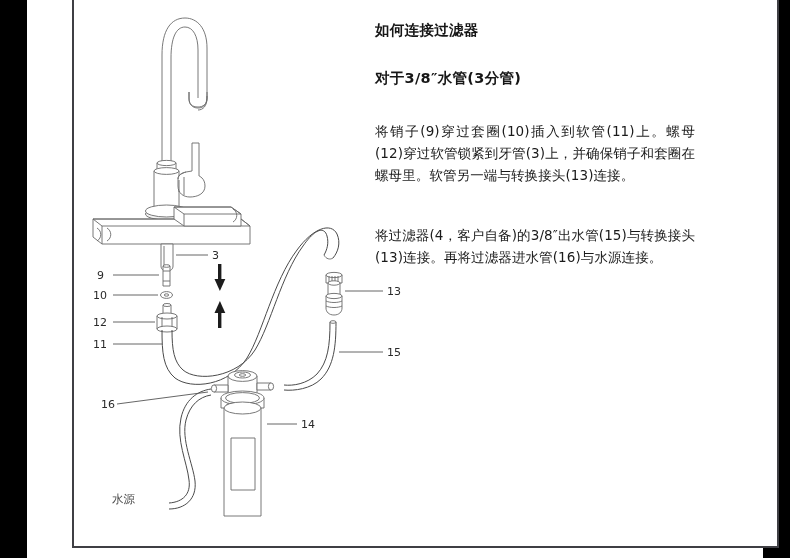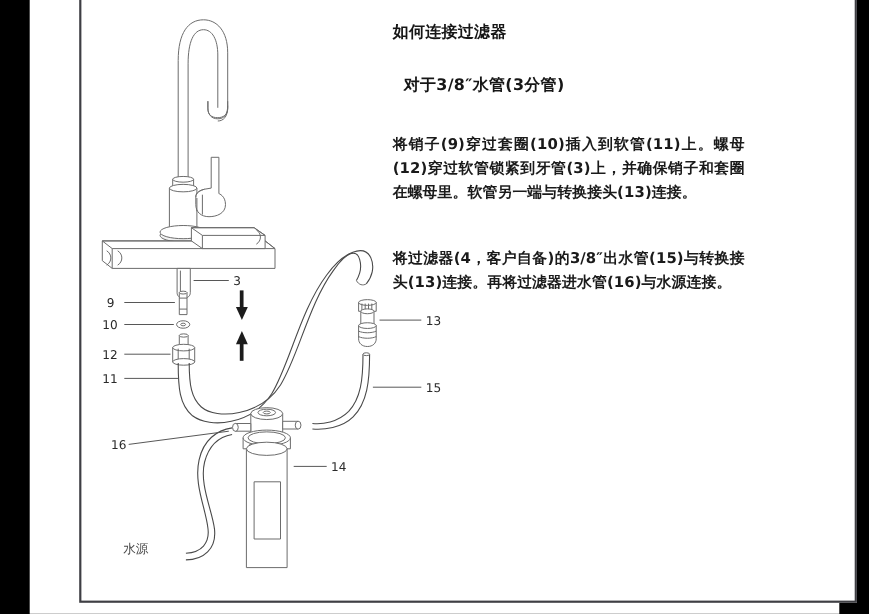--- a/index.html
+++ b/index.html
@@ -39,41 +39,40 @@
     width: 707px;
     height: 550px;
     border: 2px solid #3f3f44;
     box-sizing: border-box;
     background: #ffffff;
   }
 
   
   #text-column {
     position: absolute;
-    left: 357px;
+    left: 375px;
     top: 20px;
     width: 320px;
   }
   .heading {
     font-weight: bold;
     font-size: 14.5px;
     color: #161616;
     letter-spacing: 0.3px;
     line-height: 20px;
   }
   #title { margin: 0 0 28px 0; }
-  #subtitle { margin: 0 0 32px 10px; }
+  #subtitle { margin: 0 0 32px 0; }
   .para {
     font-size: 13.5px;
     color: #1a1a1a;
     line-height: 22px;
     letter-spacing: 0.1px;
     margin: 0 0 38px 0;
     text-align: justify;
-    font-weight: bold;
   }
 
   
   #diagram {
     position: absolute;
     left: 45px;
     top: 0px;
     width: 360px;
     height: 548px;
   }

